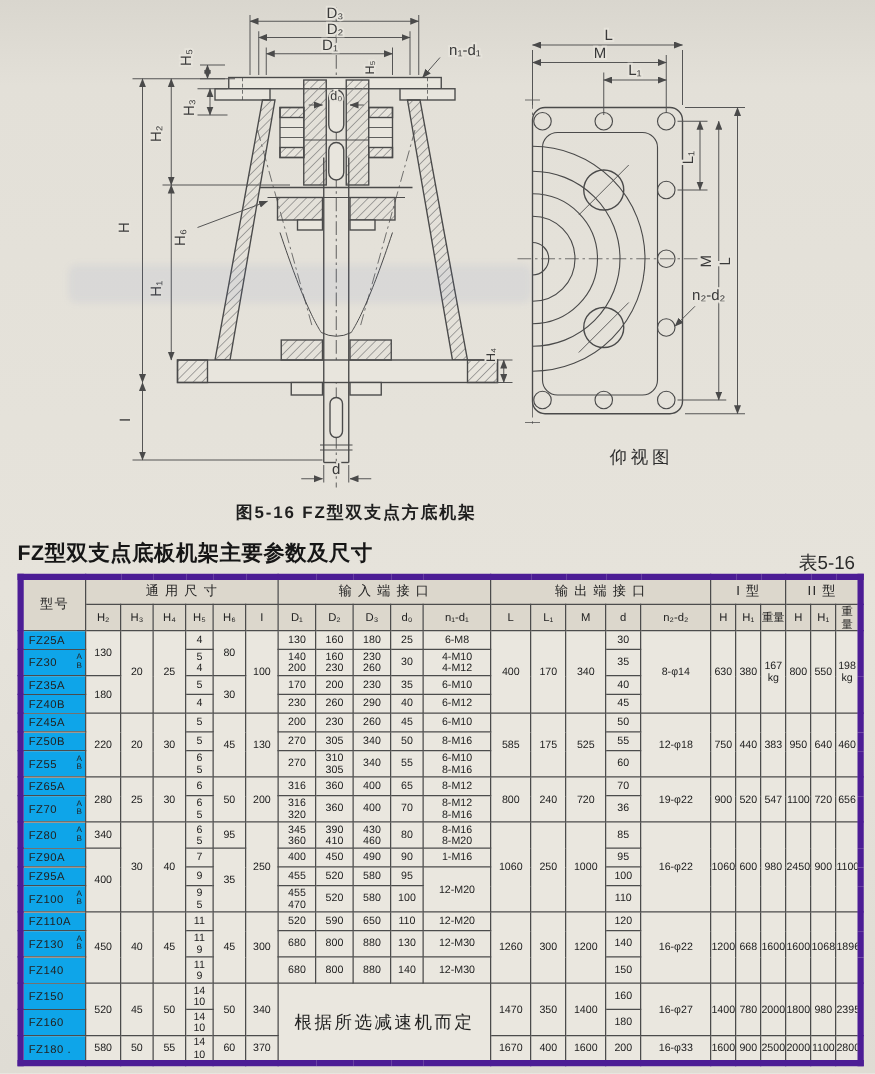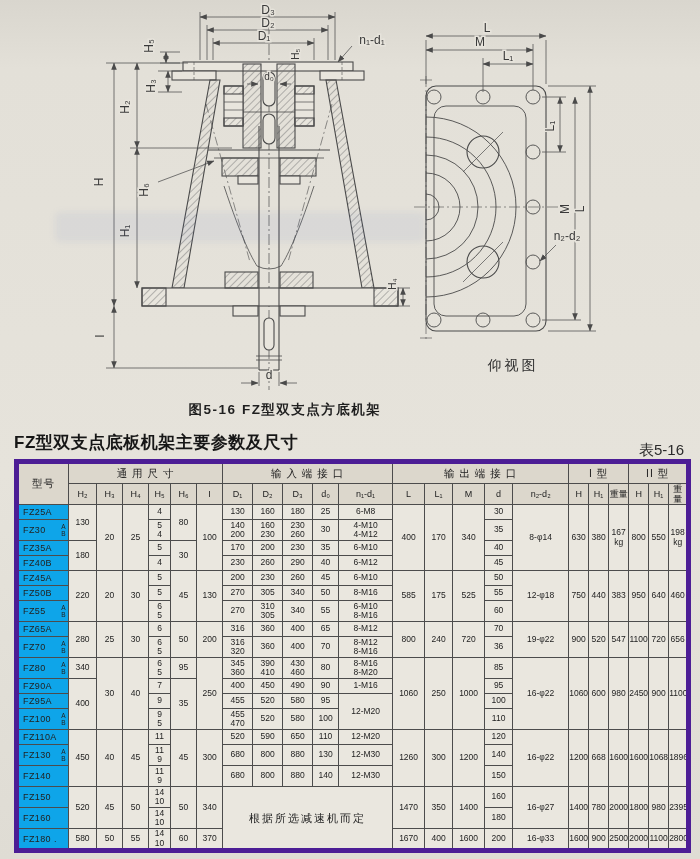--- a/index.html
+++ b/index.html
@@ -25,21 +25,21 @@
     font-size:8.5px;line-height:1.12;white-space:pre-line;overflow:hidden;color:#222;}
   thead th{background:#dcd7cc;font-weight:normal;}
   tr.ghdr th{height:19px;font-size:10.5px;letter-spacing:1px;}
   tr.shdr th{height:16px;font-size:9px;}
   tbody tr{height:15px;}
   tbody tr.tall{height:21px;padding-left:32px;}
   td.mdl{background:#0ea5e9;text-align:left;padding-left:4px;font-size:9px;
     letter-spacing:0.4px;position:relative;}
   td.mdl .ab{position:absolute;right:2px;top:50%;transform:translateY(-50%);
     font-size:6.5px;line-height:1;text-align:center;}
-  td.note{font-size:11px;letter-spacing:2px;}
+  td.note{font-size:14px;letter-spacing:2px;}
 </style>
 </head>
 <body>
 
 
 
 <div id="watermark"></div>
 
 <svg width="700" height="430" viewBox="0 0 700 430">
   <defs>

